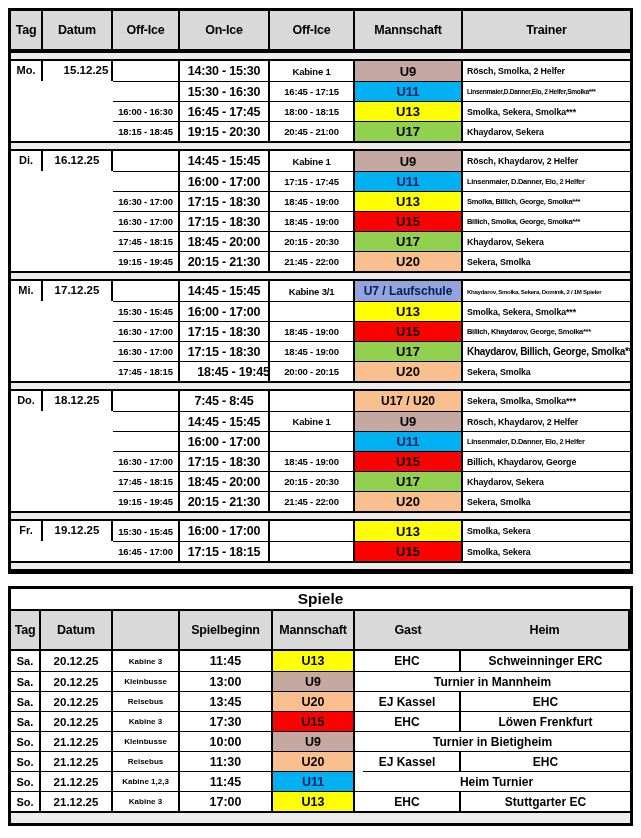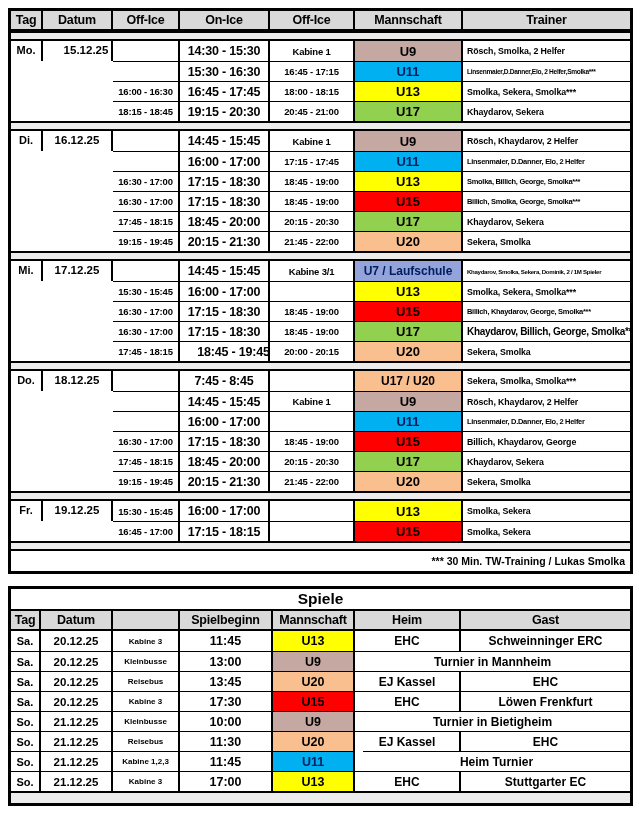--- a/index.html
+++ b/index.html
@@ -15,21 +15,21 @@
   .grid { display:grid; }
   .t1 { grid-template-columns:32px 70px 67px 90px 85px 108px 1fr; }
   .t2 { grid-template-columns:30px 72px 67px 93px 82px 106px 1fr; }
   .c {
     border-right:2px solid #000;
     display:flex; align-items:center; justify-content:center;
     overflow:hidden; white-space:nowrap;
   }
   .c.last { border-right:none; }
   .hdr { border-bottom:2px solid #000; }
-  .hdr .c { height:18px; background:#D9D9D9; font-size:12.5px; letter-spacing:-0.2px; }
+  .hdr .c { height:38px; background:#D9D9D9; font-size:12.5px; letter-spacing:-0.2px; }
   .gap { height:10px; background:#ECECEC; border-top:2px solid #000; border-bottom:2px solid #000; }
   .block .c { height:20px; }
   .bt { border-top:1px solid #000; }
   .tagc, .datec { align-items:flex-start; padding-top:3px; }
   .tagc { font-size:11px; }
   .datec { font-size:11.5px; }
   .off1, .off2 { font-size:9.5px; letter-spacing:-0.2px; }
   .onice { font-size:12.5px; letter-spacing:-0.2px; }
   .team { font-size:13px; }
   .team.wide { font-size:12px; }
@@ -200,33 +200,32 @@
         <div class="c team" style="grid-area: 1 / 6; background: rgb(255, 255, 0); color: rgb(0, 0, 0);">U13</div>
         <div class="c last trainer" style="grid-area: 1 / 7; font-size: 8.8px;">Smolka, Sekera</div>
         <div class="c off1 bt" style="grid-area: 2 / 3;">16:45 - 17:00</div>
         <div class="c onice bt" style="grid-area: 2 / 4;">17:15 - 18:15</div>
         <div class="c off2 bt" style="grid-area: 2 / 5;"></div>
         <div class="c team bt" style="grid-area: 2 / 6; background: rgb(255, 0, 0); color: rgb(0, 0, 0);">U15</div>
         <div class="c last trainer bt" style="grid-area: 2 / 7; font-size: 8.8px;">Smolka, Sekera</div>
       </div>
     </div>
   <div class="gap"></div>
-  <div class="foot">*** 30 Min. TW-Training / Lukas Smolka</div>
 </div>
 
 <div class="tbl tbl2">
   <div class="title">Spiele</div>
   <div class="grid t2 hdr">
     <div class="c">Tag</div>
     <div class="c">Datum</div>
     <div class="c"></div>
     <div class="c">Spielbeginn</div>
     <div class="c">Mannschaft</div>
+    <div class="c last">Gast</div>
     <div class="c">Heim</div>
-    <div class="c last">Gast</div>
   </div>
   <div id="games-body">
       <div class="grid t2 grow">
         <div class="c g-day">Sa.</div>
         <div class="c g-date">20.12.25</div>
         <div class="c g-trans">Kabine 3</div>
         <div class="c g-time">11:45</div>
         <div class="c g-team" style="background: rgb(255, 255, 0); color: rgb(0, 0, 0);">U13</div>
         <div class="c g-side">EHC</div>
         <div class="c last g-side">Schweinninger ERC</div>

